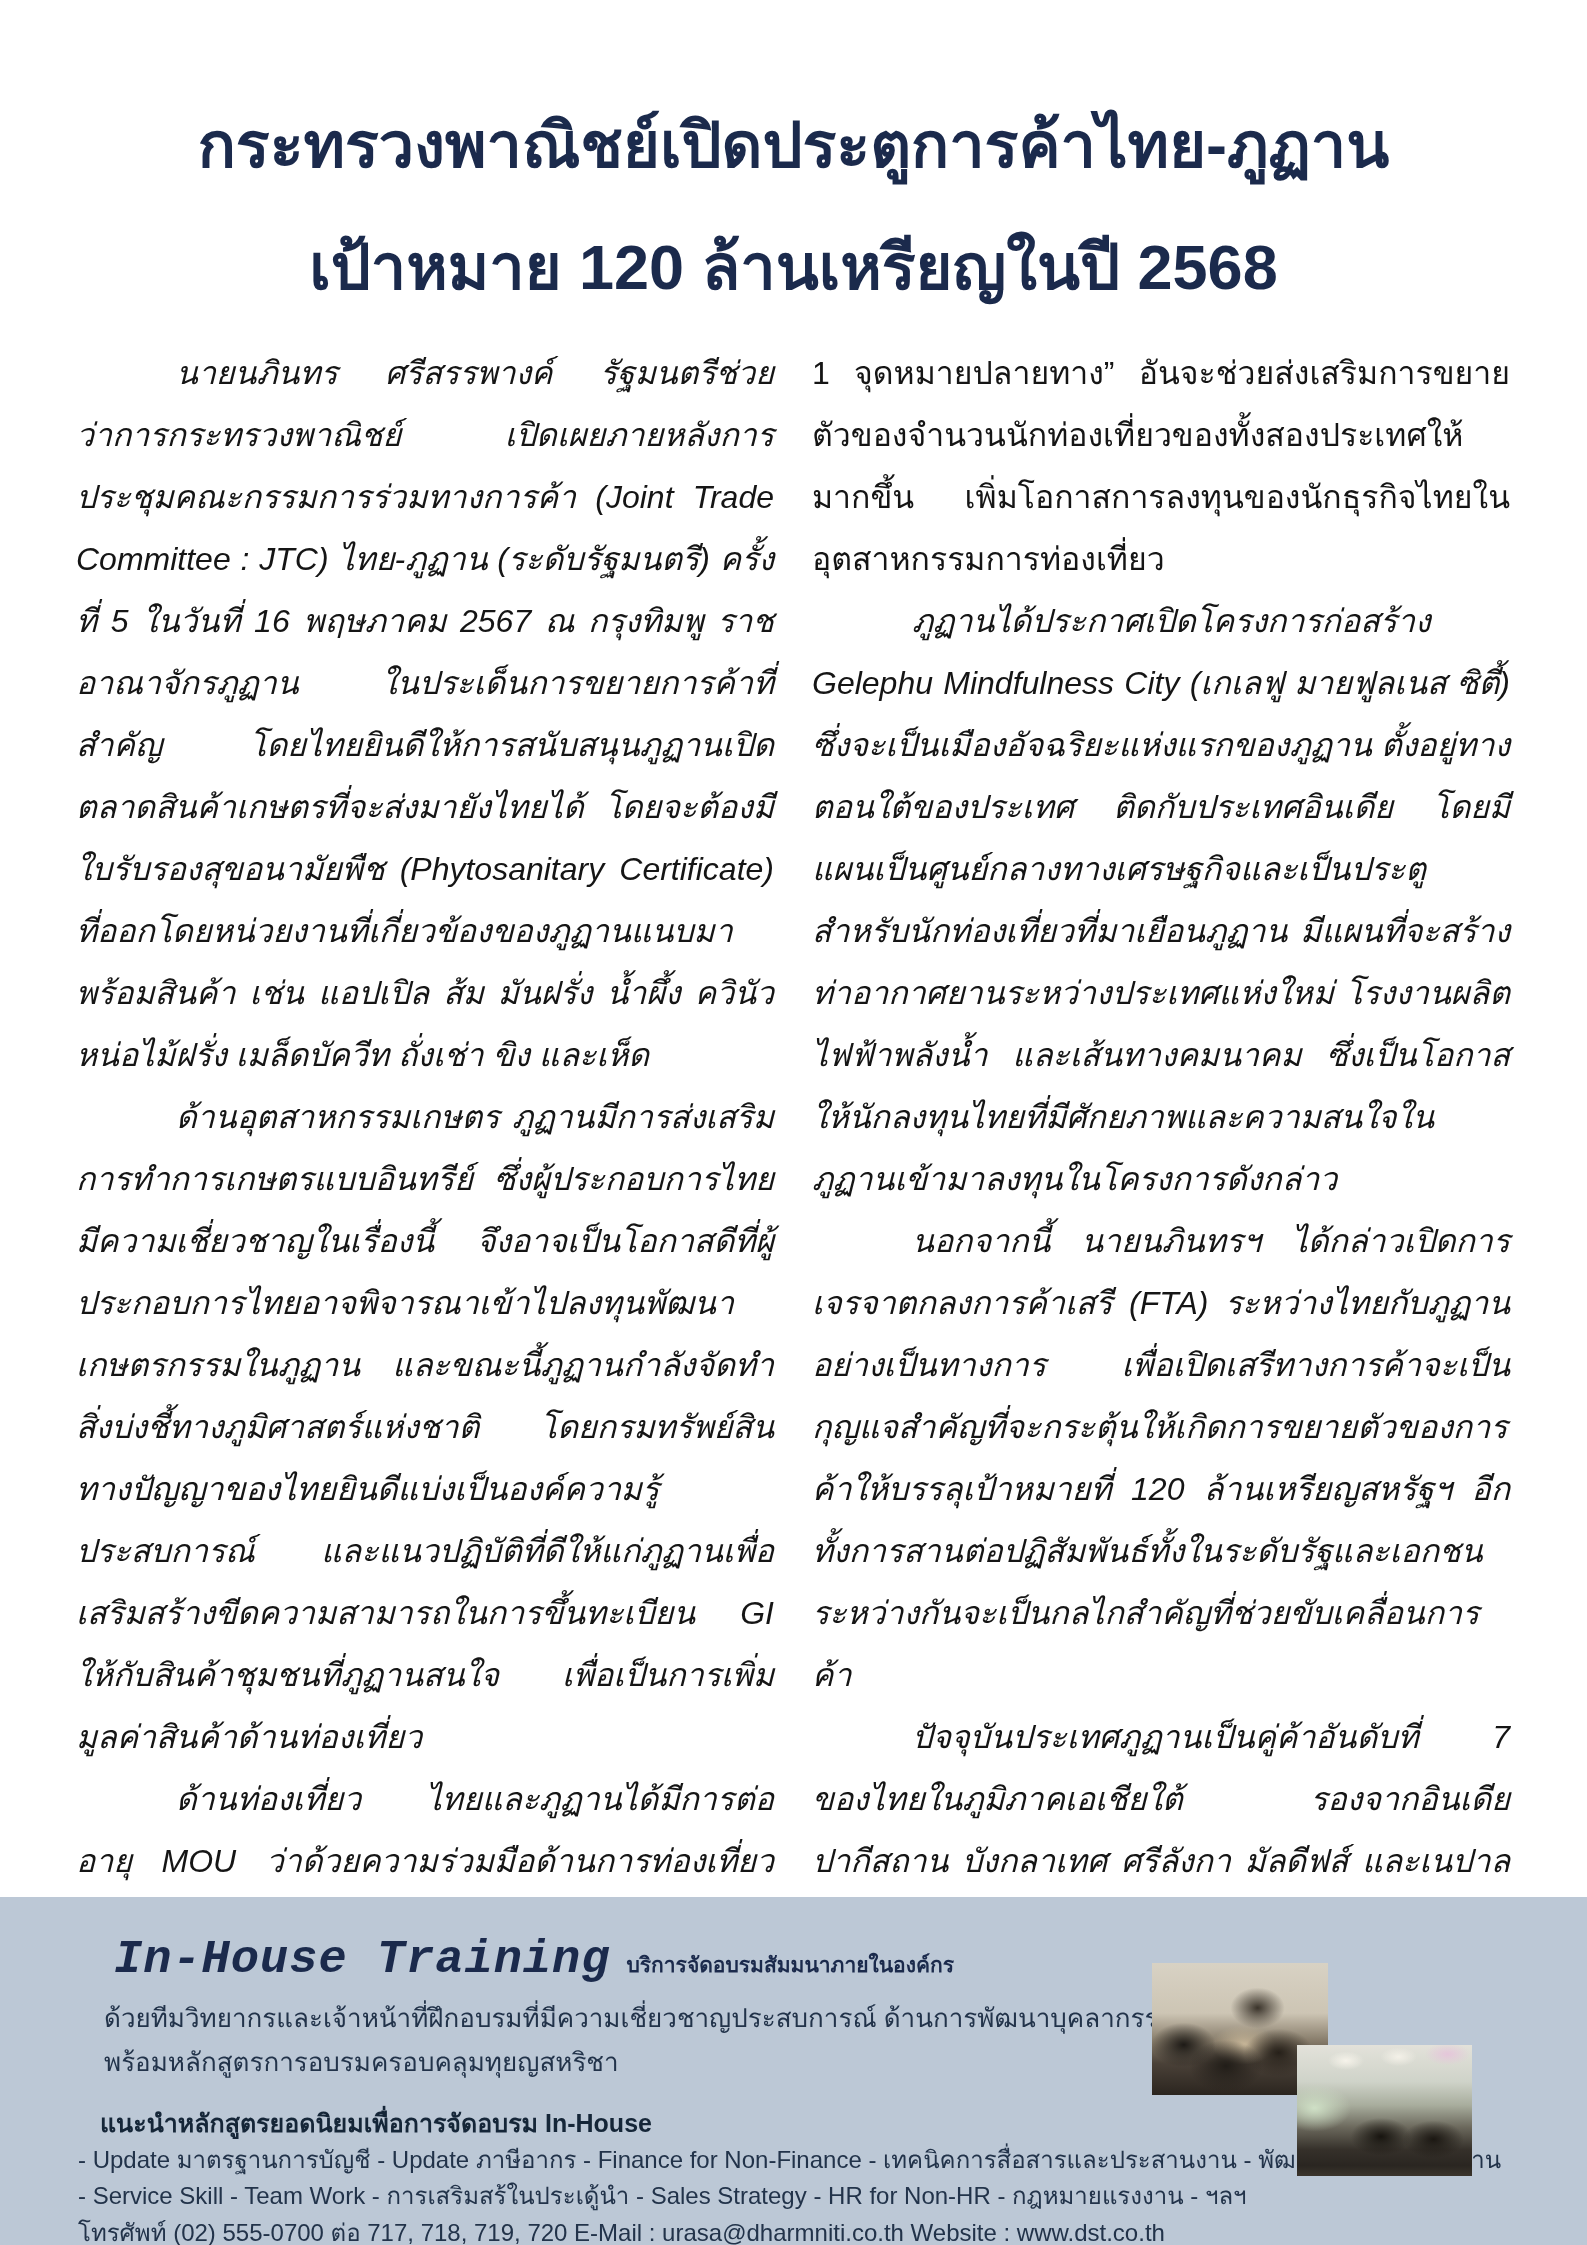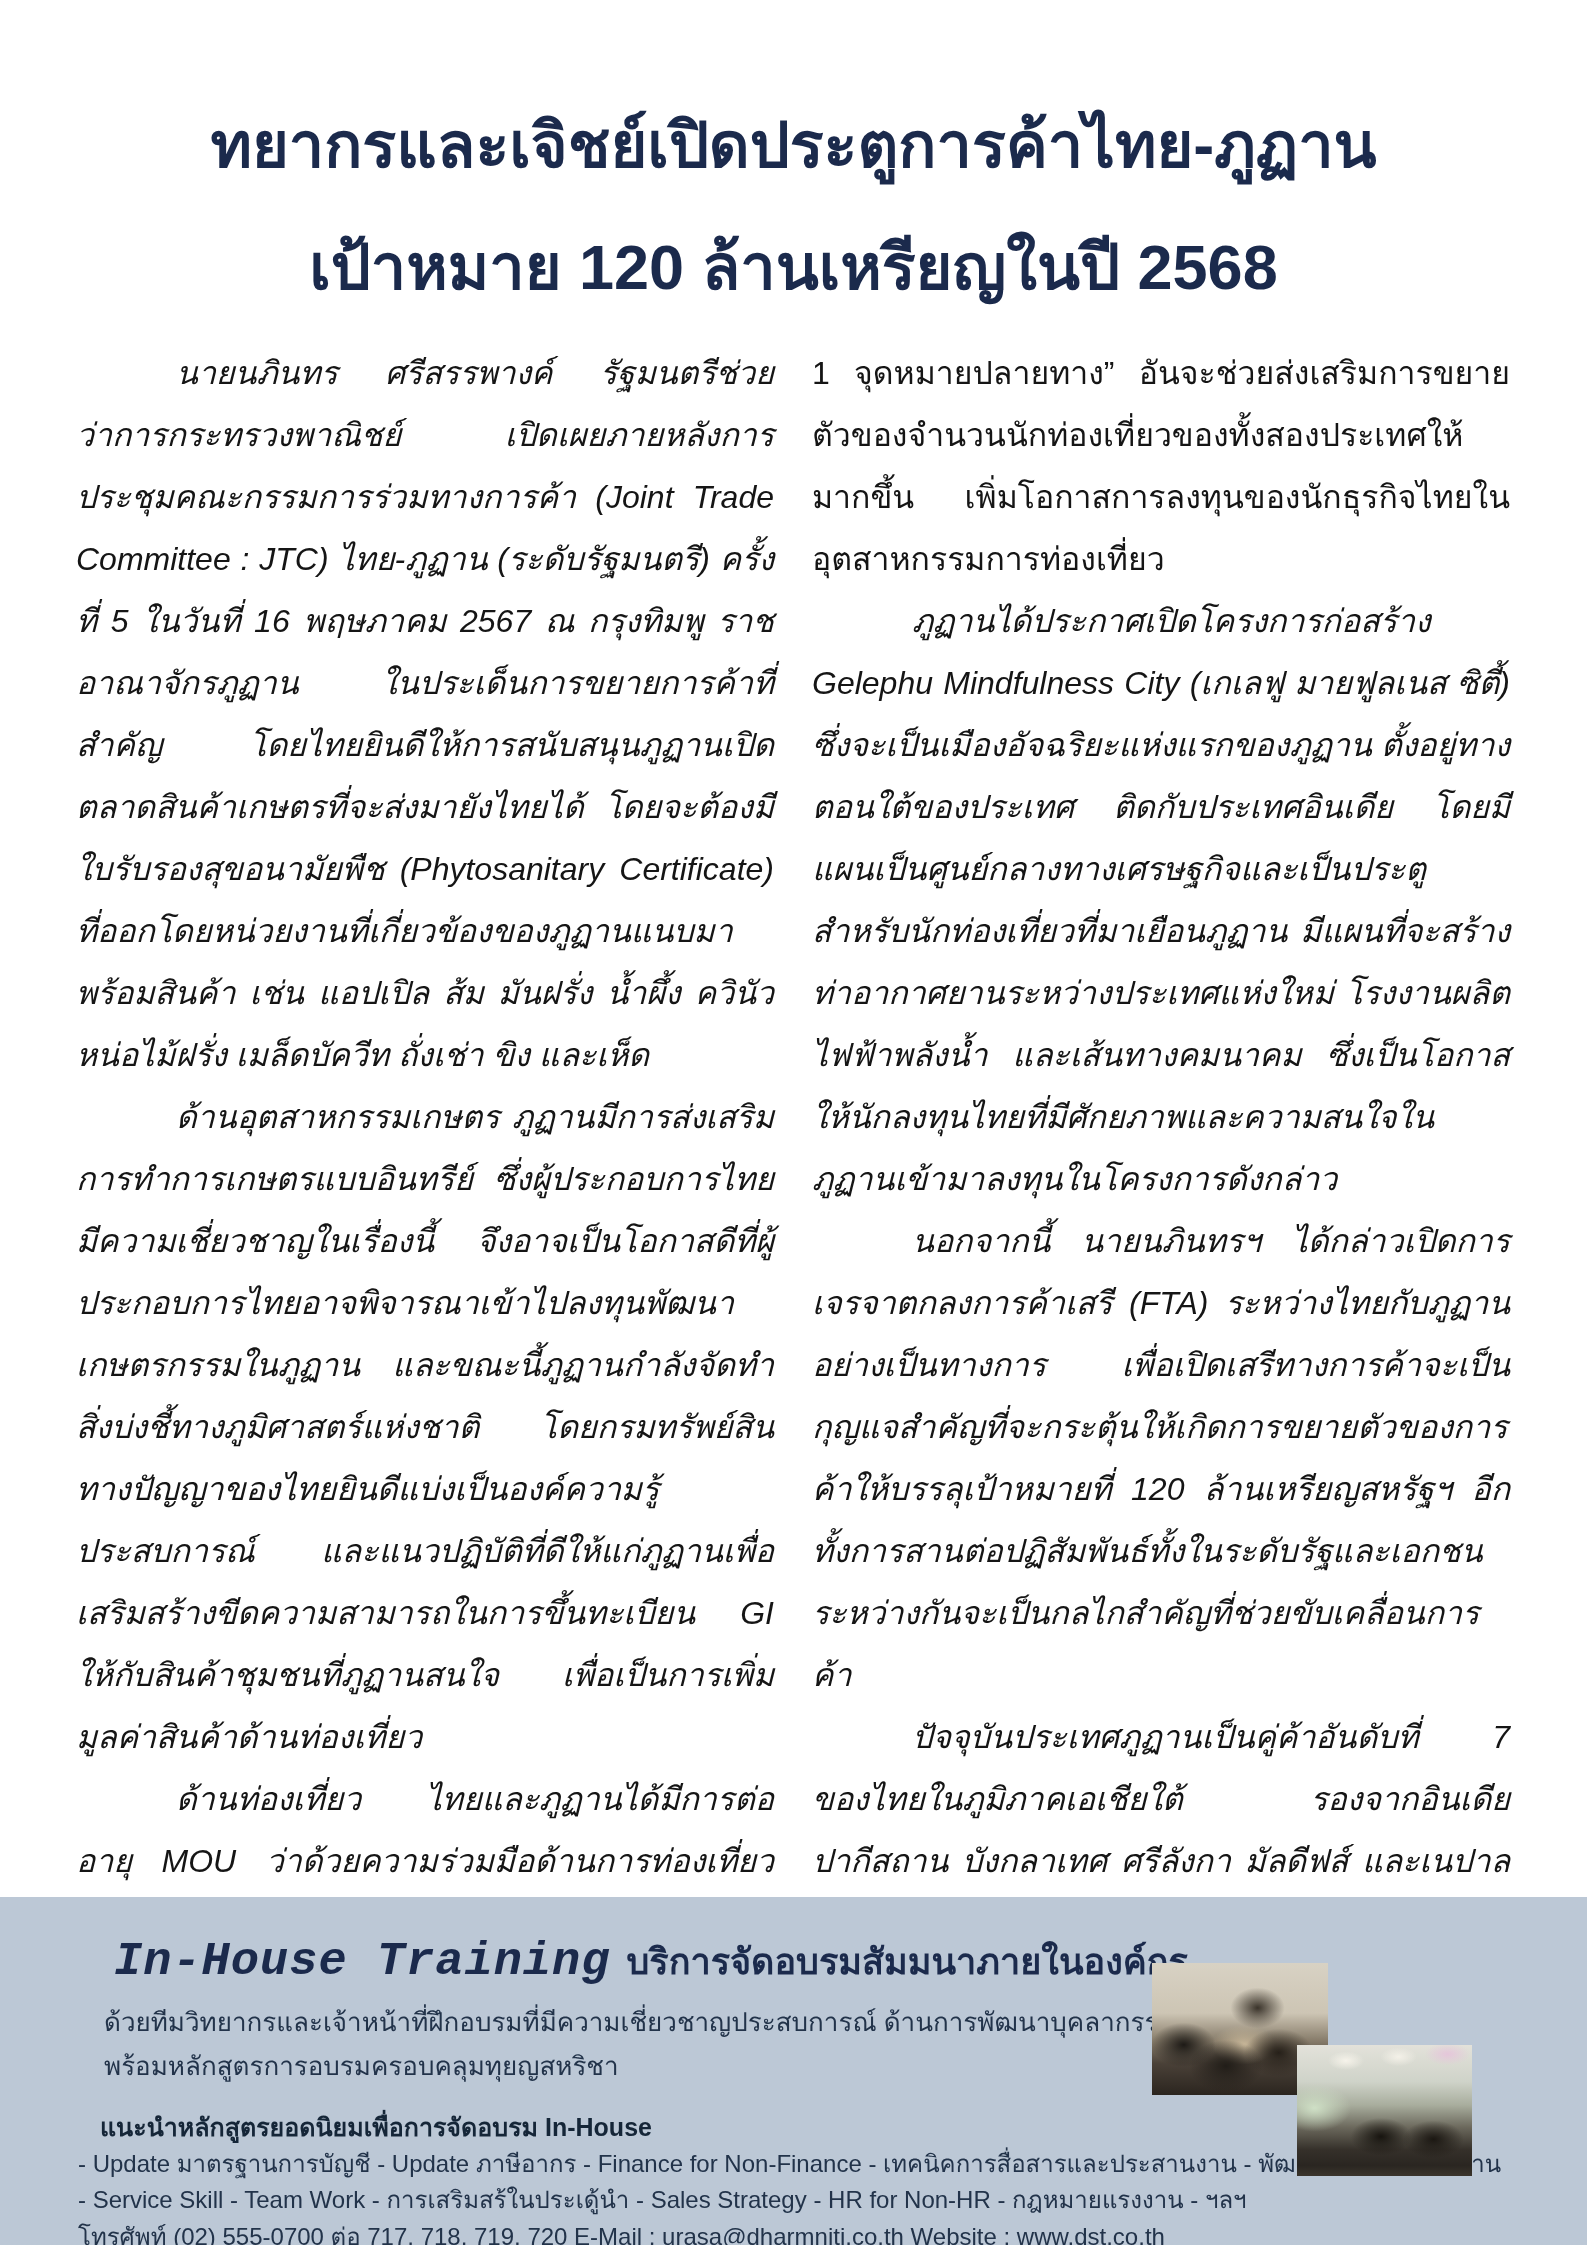--- a/index.html
+++ b/index.html
@@ -62,21 +62,21 @@
   .f-en {
     font-style: italic;
     font-weight: bold;
     font-size: 47px;
     color: #1b2a4c;
     letter-spacing: 1px;
     font-family: Liberation Mono, monospace;
   }
   .f-th {
     font-weight: bold;
-    font-size: 36px;
+    font-size: 21px;
     color: #1b2a4c;
     margin-left: 16px;
   }
   .f-intro { margin-left: 26px; margin-top: 10px; }
   .f-line { font-size: 26px; line-height: 44px; color: #22334a; }
   .f-reco {
     margin-left: 22px;
     margin-top: 20px;
     font-weight: bold;
     font-size: 25px;
@@ -115,21 +115,21 @@
       radial-gradient(ellipse 24% 20% at 78% 72%, #1b1712 0%, rgba(27,23,18,0) 72%),
       linear-gradient(180deg, #e3e2da 0%, #cfd3c9 28%, #a8ad9d 46%, #6b685c 63%, #35302a 80%, #2a2621 92%, #3b352c 100%);
   }
 </style>
 </head>
 <body>
 
 <div class="page">
 
   <header class="headline">
-    <div>ทยากรและเจิชย์เปิดประตูการค้าไทย-ภูฏาน</div>
+    <div>กระทรวงพาณิชย์เปิดประตูการค้าไทย-ภูฏาน</div>
     <div>เป้าหมาย 120 ล้านเหรียญในปี 2568</div>
   </header>
 
   <main class="article">
     <div class="col">
         <p class="para indent">นายนภินทร ศรีสรรพางค์ รัฐมนตรีช่วยว่าการกระทรวงพาณิชย์ เปิดเผยภายหลังการประชุมคณะกรรมการร่วมทางการค้า (Joint Trade Committee : JTC) ไทย-ภูฏาน (ระดับรัฐมนตรี) ครั้งที่ 5 ในวันที่ 16 พฤษภาคม 2567 ณ กรุงทิมพู ราชอาณาจักรภูฏาน ในประเด็นการขยายการค้าที่สำคัญ โดยไทยยินดีให้การสนับสนุนภูฏานเปิดตลาดสินค้าเกษตรที่จะส่งมายังไทยได้ โดยจะต้องมีใบรับรองสุขอนามัยพืช (Phytosanitary Certificate) ที่ออกโดยหน่วยงานที่เกี่ยวข้องของภูฏานแนบมาพร้อมสินค้า เช่น แอปเปิล ส้ม มันฝรั่ง น้ำผึ้ง ควินัว หน่อไม้ฝรั่ง เมล็ดบัควีท ถั่งเช่า ขิง และเห็ด</p>
         <p class="para indent">ด้านอุตสาหกรรมเกษตร ภูฏานมีการส่งเสริมการทำการเกษตรแบบอินทรีย์ ซึ่งผู้ประกอบการไทยมีความเชี่ยวชาญในเรื่องนี้ จึงอาจเป็นโอกาสดีที่ผู้ประกอบการไทยอาจพิจารณาเข้าไปลงทุนพัฒนาเกษตรกรรมในภูฏาน และขณะนี้ภูฏานกำลังจัดทำสิ่งบ่งชี้ทางภูมิศาสตร์แห่งชาติ โดยกรมทรัพย์สินทางปัญญาของไทยยินดีแบ่งเป็นองค์ความรู้ ประสบการณ์ และแนวปฏิบัติที่ดีให้แก่ภูฏานเพื่อเสริมสร้างขีดความสามารถในการขึ้นทะเบียน GI ให้กับสินค้าชุมชนที่ภูฏานสนใจ เพื่อเป็นการเพิ่มมูลค่าสินค้าด้านท่องเที่ยว</p>
         <p class="para indent">ด้านท่องเที่ยว ไทยและภูฏานได้มีการต่ออายุ MOU ว่าด้วยความร่วมมือด้านการท่องเที่ยวระหว่างการท่องเที่ยวแห่งประเทศไทย และกรมการท่องเที่ยวภูฏาน โดยเฉพาะการท่องเที่ยวทางพุทธศาสนา (Buddhist Tourism) การท่องเที่ยวชุมชนอย่างยั่งยืน (Community-based Tourism) และการท่องเที่ยวเชิงสุขภาพ (Medical and Wellness) ภายใต้แนวคิด “2 ราชอาณาจักร</p>
       </div>
     <div class="col">

